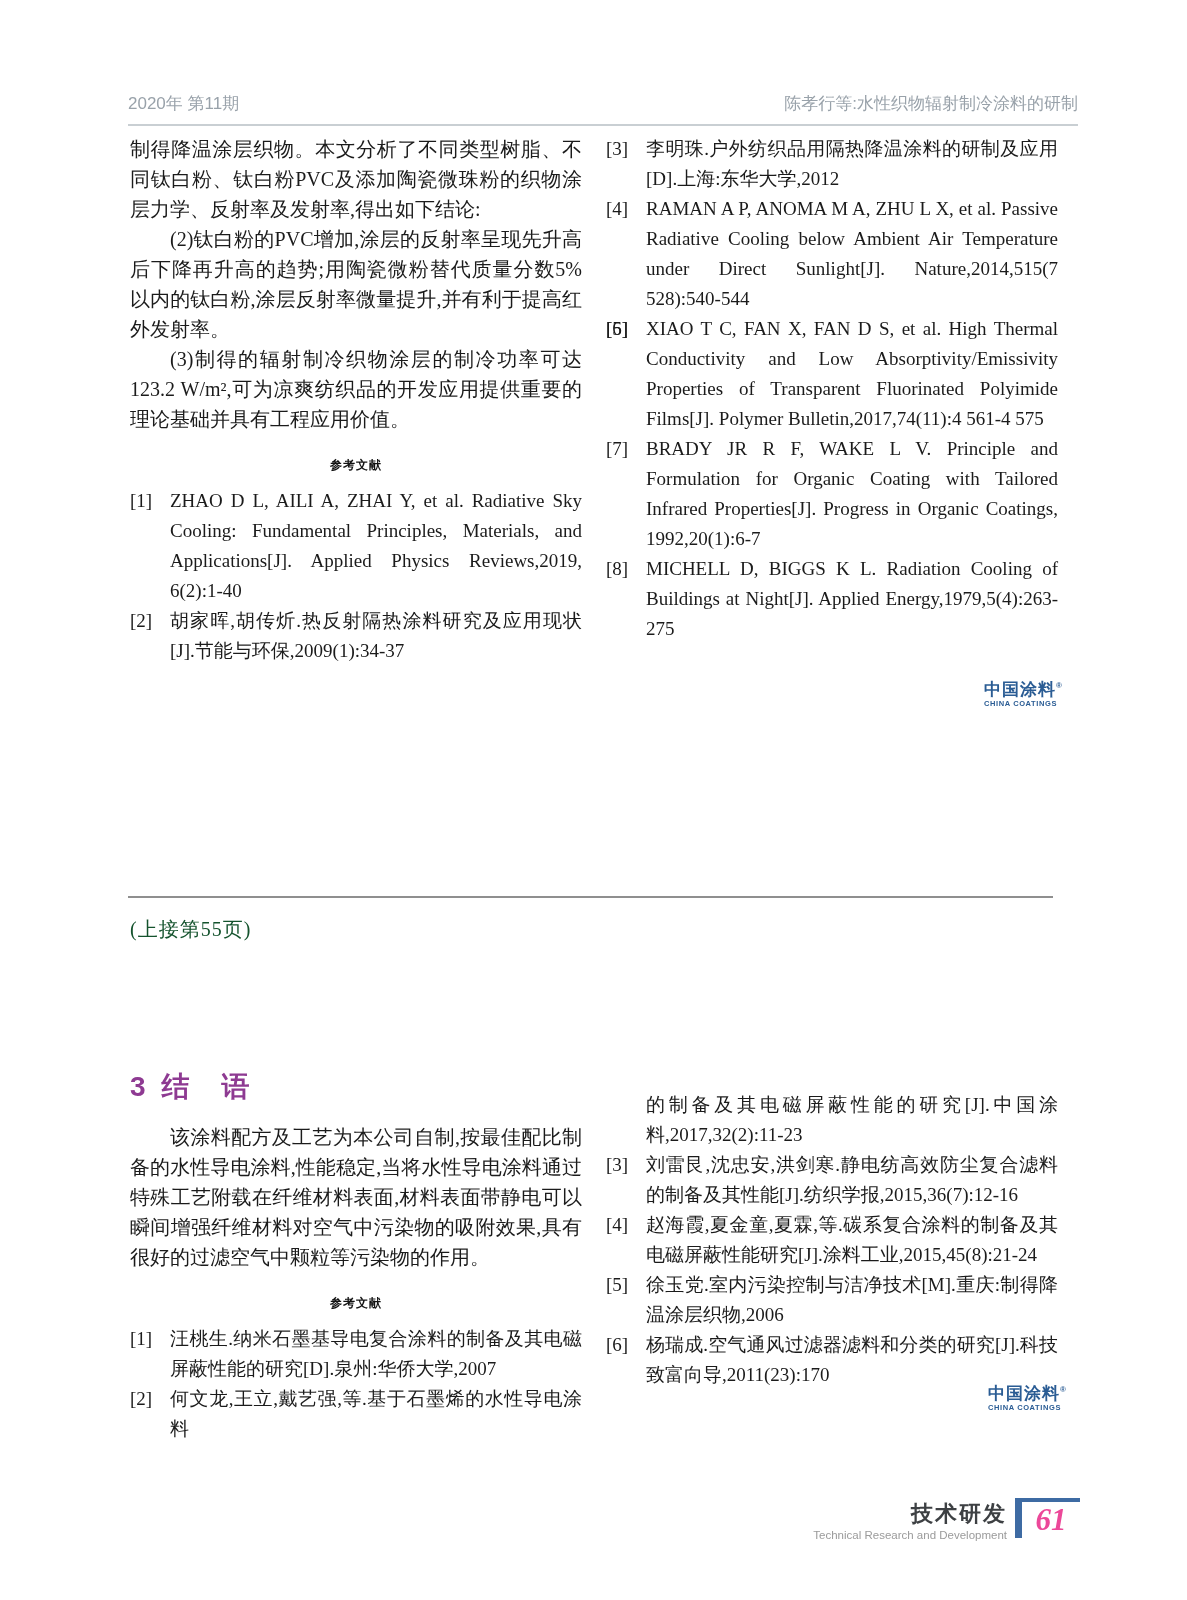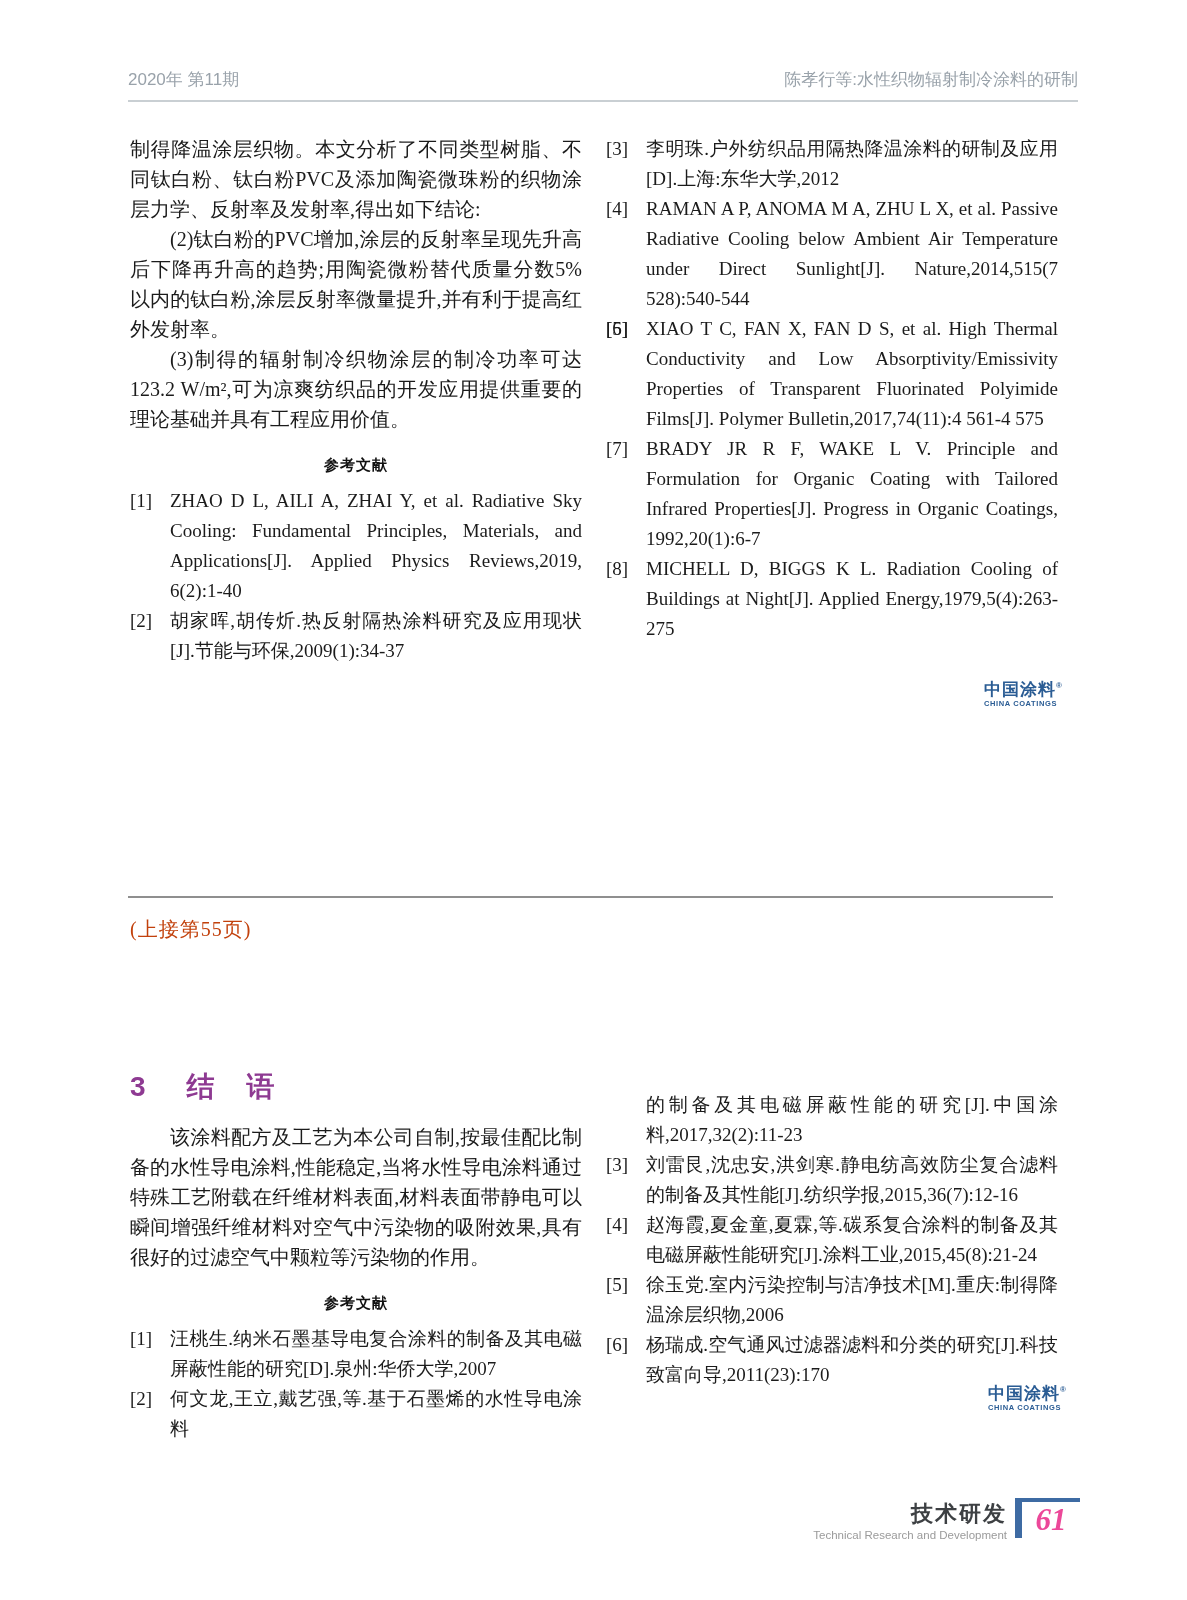--- a/index.html
+++ b/index.html
@@ -6,62 +6,62 @@
   .page{
     position:relative;
     width:1187px;height:1600px;
     background:#ffffff;
     font-family:"Liberation Serif","DejaVu Serif",serif;
     color:#1b1b1b;
     overflow:hidden;
   }
   
   .header{
-    position:absolute;left:128px;top:68px;width:950px;
+    position:absolute;left:128px;top:92px;width:950px;
     display:flex;justify-content:space-between;align-items:flex-end;
     font-family:"Liberation Sans","DejaVu Sans",sans-serif;
     font-size:17px;color:#99a2aa;
     padding-bottom:9px;border-bottom:2px solid #c9cfd3;
   }
   
   .col{position:absolute;width:452px;font-size:20px;line-height:30px;text-align:justify;}
   .colA-left{left:130px;top:134px;}
   .colA-right{left:606px;top:134px;}
   .colB-left{left:130px;top:1122px;}
   .colB-right{left:606px;top:1090px;}
   .para{margin:0;text-indent:2em;}
   .para.no-indent{text-indent:0;}
   .ref-head{
     margin:16px 0 6px 0;text-align:center;text-indent:0;
     font-family:"Liberation Sans","DejaVu Sans",sans-serif;
-    font-weight:bold;font-size:15px;letter-spacing:1px;color:#111;
+    font-weight:bold;font-size:12px;letter-spacing:1px;color:#111;
   }
   .ref{position:relative;padding-left:40px;margin:0;font-size:19px;line-height:30px;}
   .ref .num{position:absolute;left:0;top:0;}
   .ref-cont{padding-left:40px;font-size:19px;line-height:30px;}
   
   .logo{
     position:absolute;width:86px;text-align:left;
     color:#2a5c94;font-family:"Liberation Sans","DejaVu Sans",sans-serif;
   }
   .logo-1{left:984px;top:676px;}
   .logo-2{left:988px;top:1380px;}
   .logo-cn{font-size:17px;font-weight:bold;letter-spacing:1px;line-height:19px;}
   .logo-cn sup{font-size:8px;}
   .logo-en{font-size:7.5px;font-weight:bold;letter-spacing:0.6px;line-height:10px;}
   
   .divider{position:absolute;left:128px;top:896px;width:925px;height:2px;background:#8f8f8f;}
-  .continued{position:absolute;left:130px;top:916px;font-size:20px;color:#c2410c;letter-spacing:1px;}
+  .continued{position:absolute;left:130px;top:916px;font-size:20px;color:#14532d;letter-spacing:1px;}
   
   .sec-head{
     position:absolute;left:130px;top:1068px;
     font-family:"Liberation Sans","DejaVu Sans",sans-serif;
     font-weight:bold;font-size:28px;color:#8e3a92;
   }
-  .sec-head .sec-title{margin-left:41px;letter-spacing:2px;}
+  .sec-head .sec-title{margin-left:16px;letter-spacing:2px;}
   
   .footer{position:absolute;top:1498px;left:700px;width:380px;display:flex;justify-content:flex-end;align-items:flex-start;}
   .footer-text{text-align:right;margin-right:8px;padding-top:4px;}
   .footer-cn{
     font-family:Liberation Serif, serif;
     font-size:22px;font-weight:bold;color:#3d4043;letter-spacing:2px;line-height:24px;
   }
   .footer-en{
     font-family:"Liberation Sans","DejaVu Sans",sans-serif;
     font-size:11.5px;color:#9b9b9b;margin-top:3px;line-height:13px;

